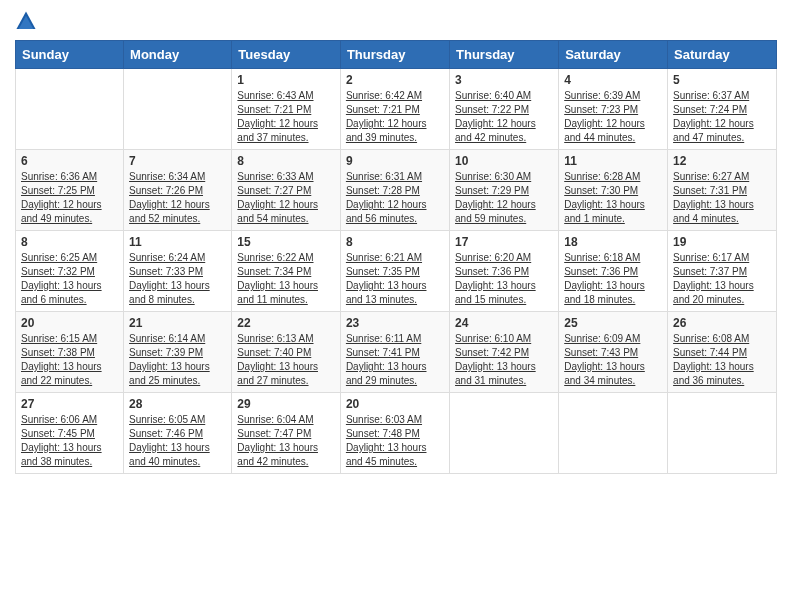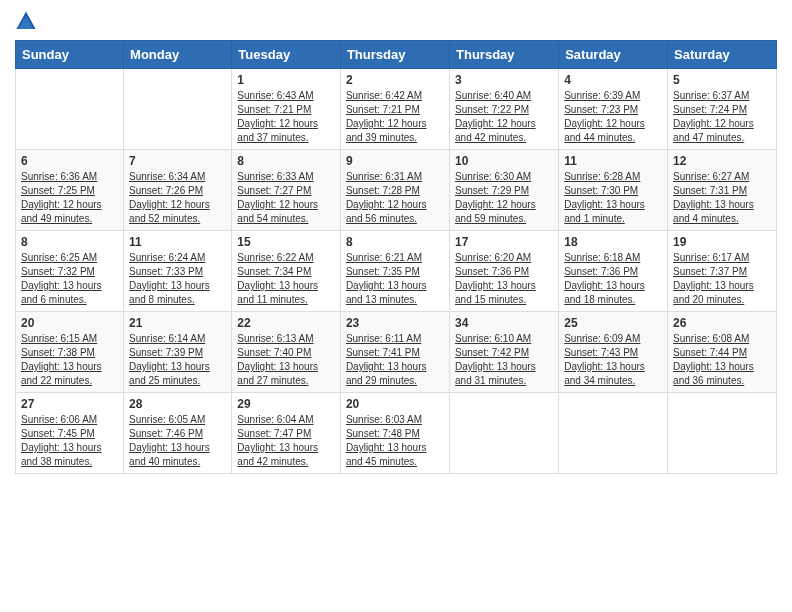--- a/index.html
+++ b/index.html
@@ -233,21 +233,21 @@
           </td>
           <td>
             <span class="day-num">22</span>
             <div class="day-info">Sunrise: 6:13 AM<br>Sunset: 7:40 PM<br>Daylight: 13 hours and 27 minutes.</div>
           </td>
           <td>
             <span class="day-num">23</span>
             <div class="day-info">Sunrise: 6:11 AM<br>Sunset: 7:41 PM<br>Daylight: 13 hours and 29 minutes.</div>
           </td>
           <td>
-            <span class="day-num">34</span>
+            <span class="day-num">24</span>
             <div class="day-info">Sunrise: 6:10 AM<br>Sunset: 7:42 PM<br>Daylight: 13 hours and 31 minutes.</div>
           </td>
           <td>
             <span class="day-num">25</span>
             <div class="day-info">Sunrise: 6:09 AM<br>Sunset: 7:43 PM<br>Daylight: 13 hours and 34 minutes.</div>
           </td>
           <td>
             <span class="day-num">26</span>
             <div class="day-info">Sunrise: 6:08 AM<br>Sunset: 7:44 PM<br>Daylight: 13 hours and 36 minutes.</div>
           </td>

